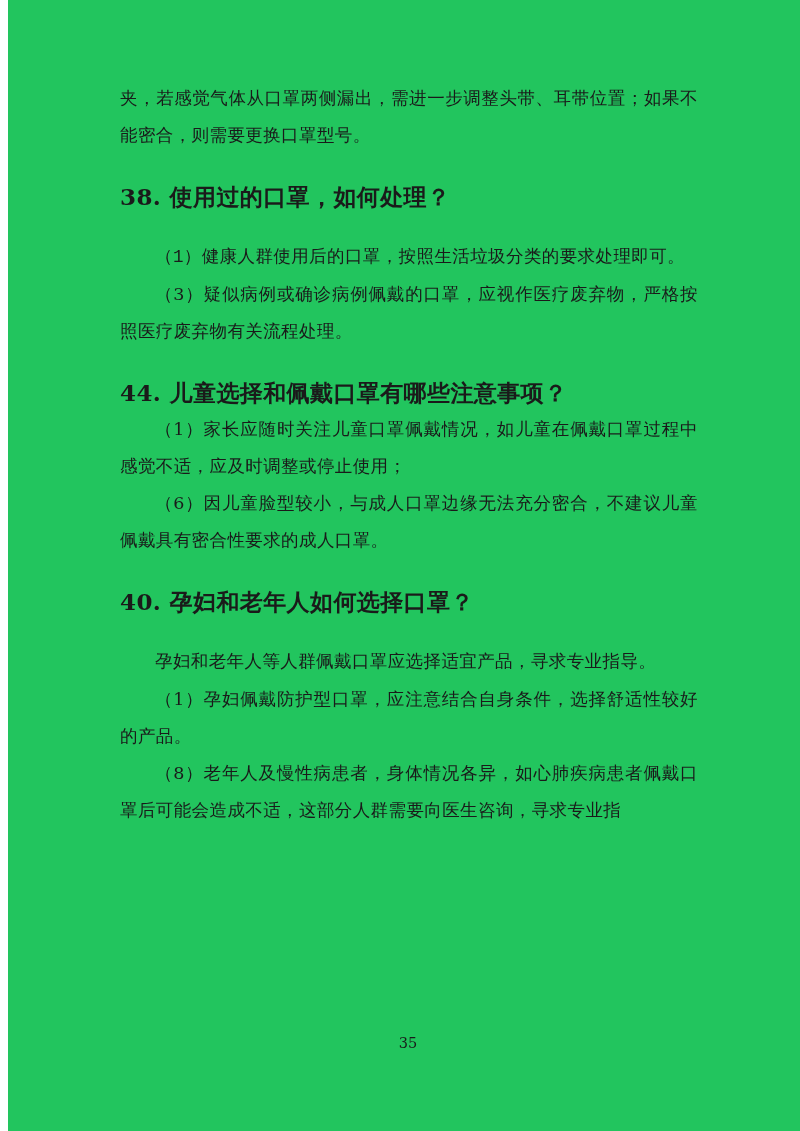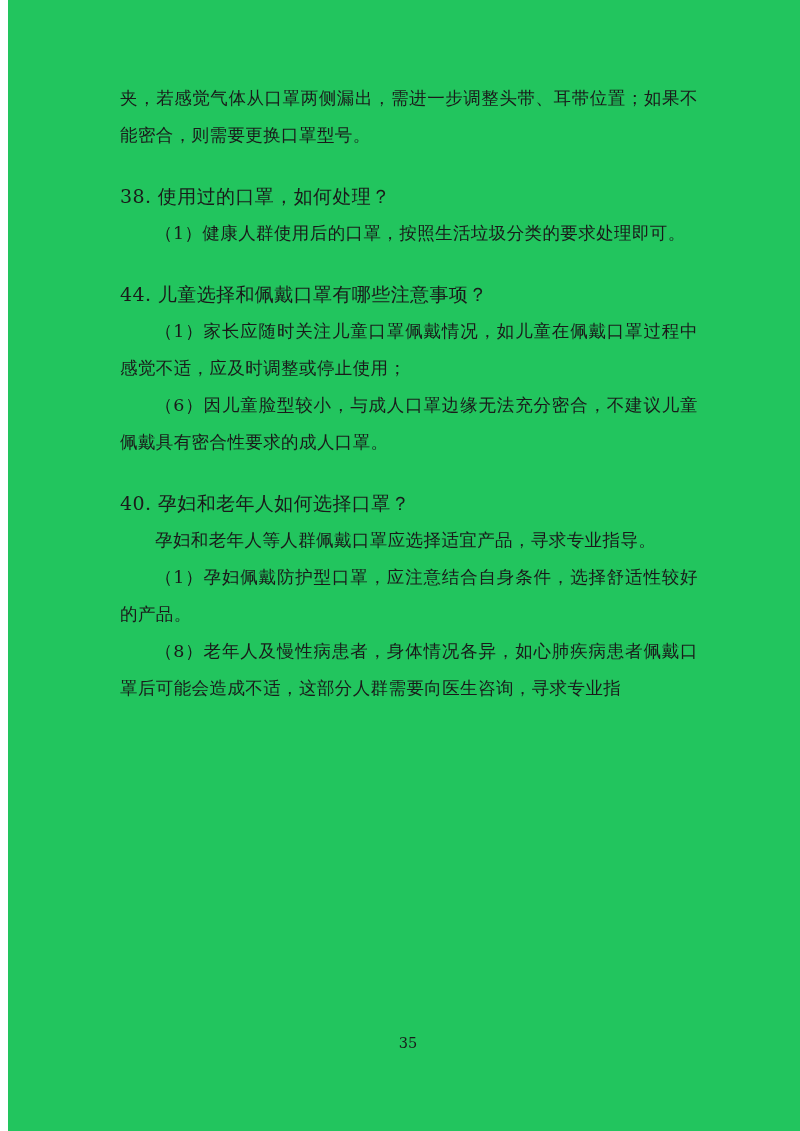--- a/index.html
+++ b/index.html
@@ -34,31 +34,32 @@
     line-height: 37px;
     text-align: justify;
     text-justify: inter-ideograph;
     margin: 0;
     letter-spacing: 0.4px;
   }
   .para.indent {
     text-indent: 2em;
   }
   .heading {
-    font-size: 19px;
+    font-size: 23px;
     line-height: 37px;
-    font-weight: normal;
+    font-weight: bold;
     margin: 0;
     letter-spacing: 0.4px;
   }
   .gap-before-heading {
     margin-top: 24px;
   }
   .gap-after-heading {
-    margin-top: 0;
+    margin-top: 24px;
+    font-family: Liberation Mono, monospace;
   }
   .block {
     margin: 0;
   }
   .page-number {
     position: absolute;
     left: 0;
     right: 0;
     top: 1035px;
     text-align: center;
@@ -74,20 +75,21 @@
 
   <div class="content">
 
     <p class="para block">夹，若感觉气体从口罩两侧漏出，需进一步调整头带、耳带位置；如果不能密合，则需要更换口罩型号。</p>
 
     <h2 class="heading gap-before-heading">38. 使用过的口罩，如何处理？</h2>
 
     <p class="para indent gap-after-heading">（1）健康人群使用后的口罩，按照生活垃圾分类的要求处理即可。</p>
 
 
+    <p class="para indent">（3）疑似病例或确诊病例佩戴的口罩，应视作医疗废弃物，严格按照医疗废弃物有关流程处理。</p>
 
     <h2 class="heading gap-before-heading">44. 儿童选择和佩戴口罩有哪些注意事项？</h2>
 
 
     <p class="para indent">（1）家长应随时关注儿童口罩佩戴情况，如儿童在佩戴口罩过程中感觉不适，应及时调整或停止使用；</p>
 
     <p class="para indent">（6）因儿童脸型较小，与成人口罩边缘无法充分密合，不建议儿童佩戴具有密合性要求的成人口罩。</p>
 
     <h2 class="heading gap-before-heading">40. 孕妇和老年人如何选择口罩？</h2>
 

